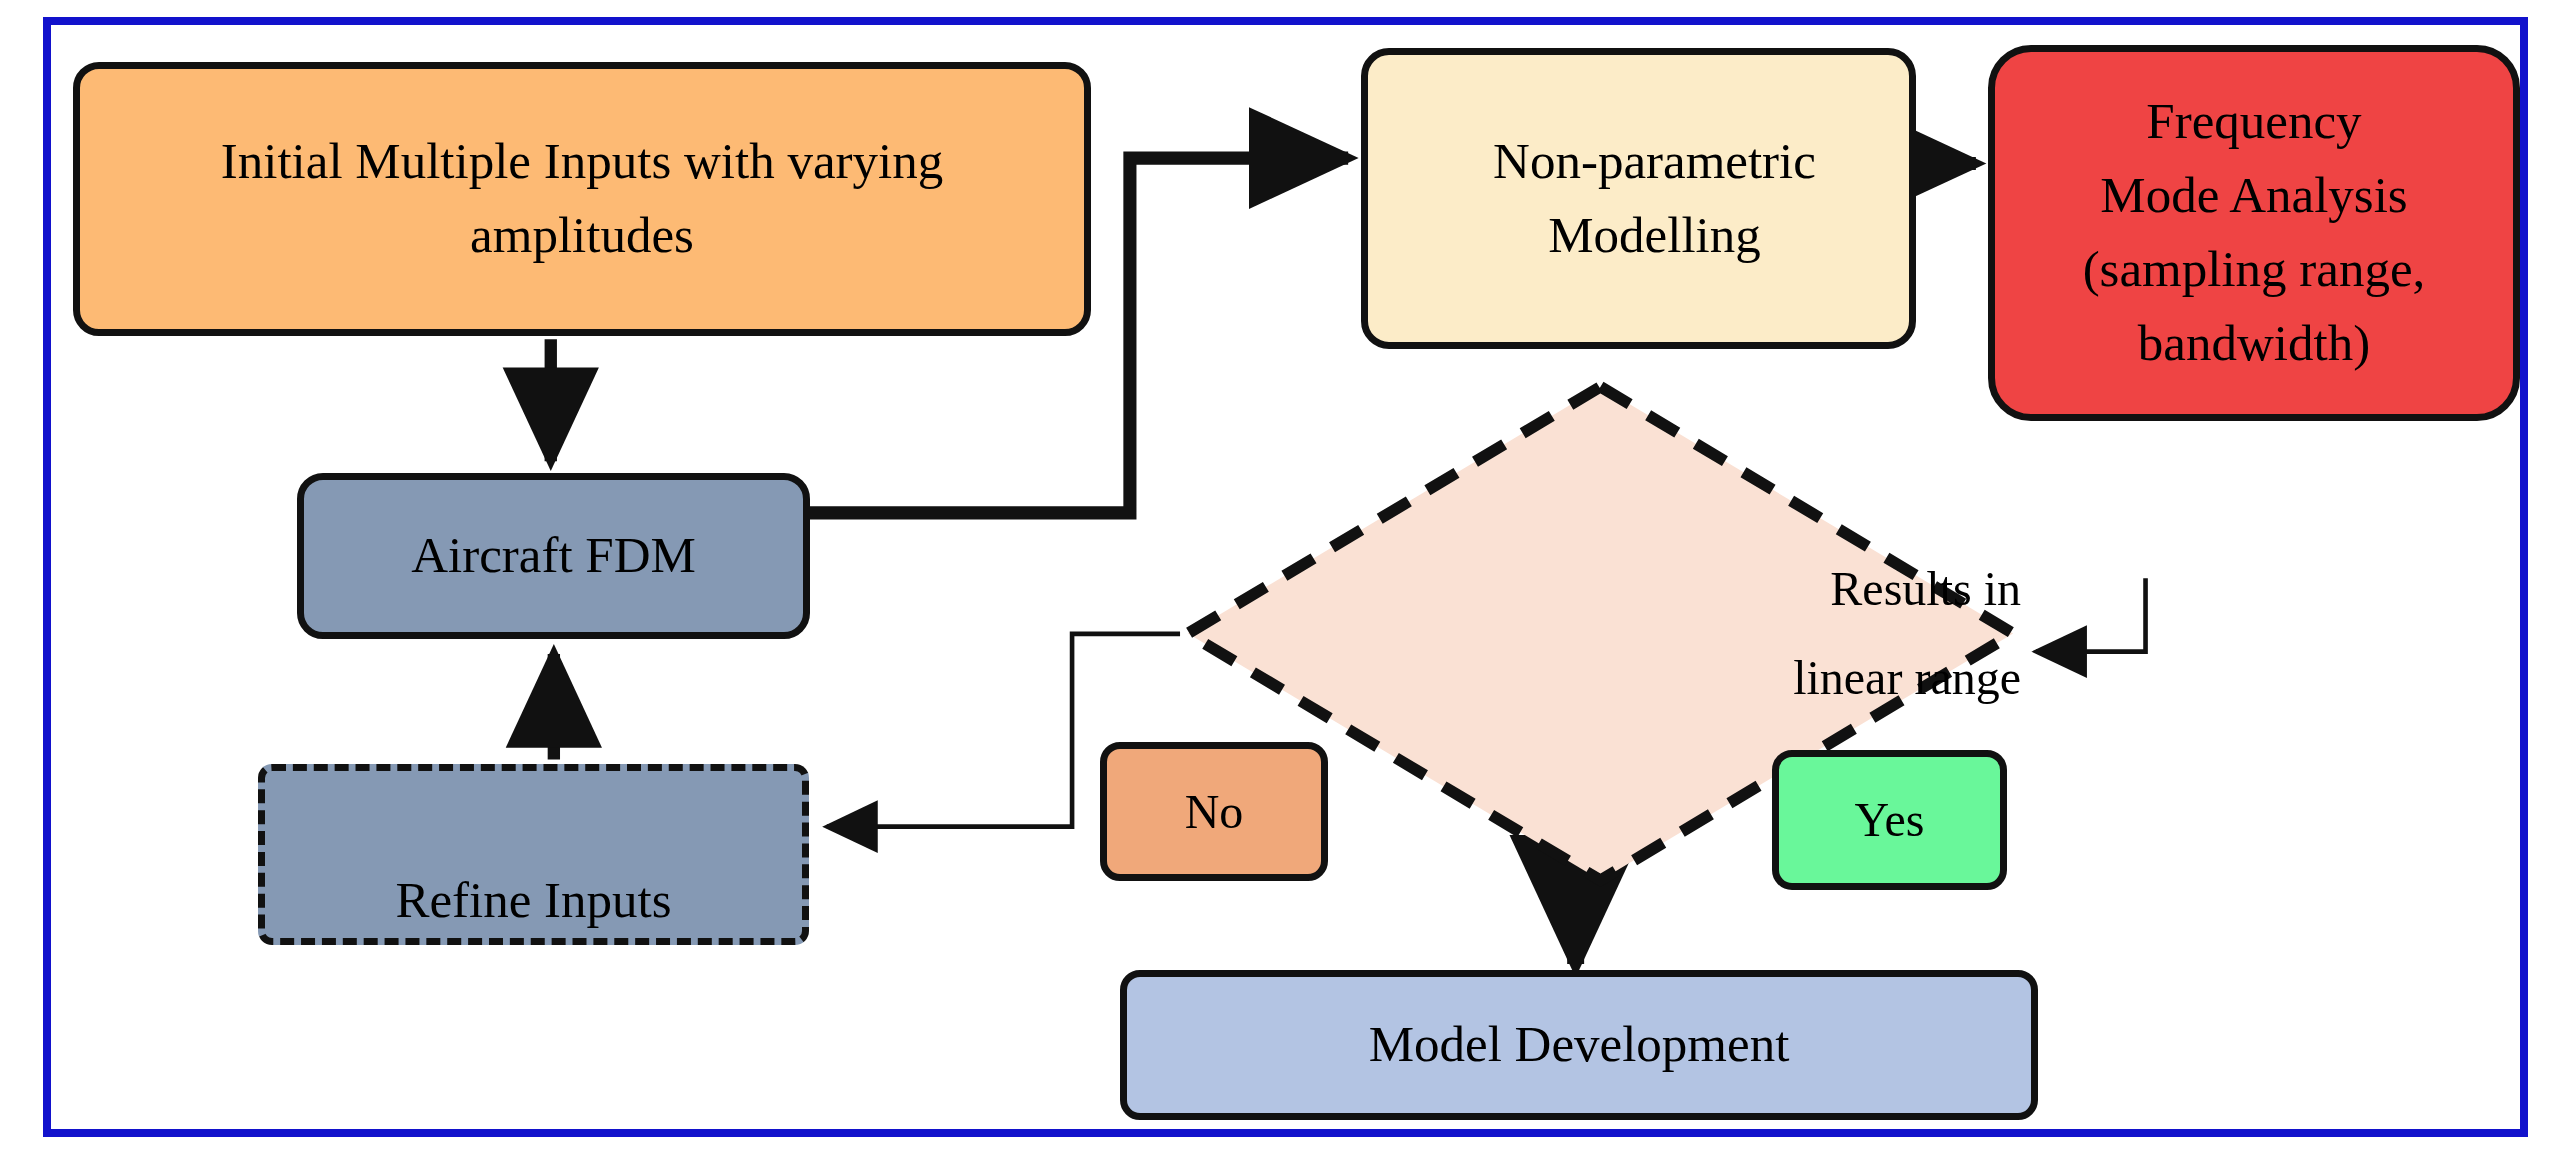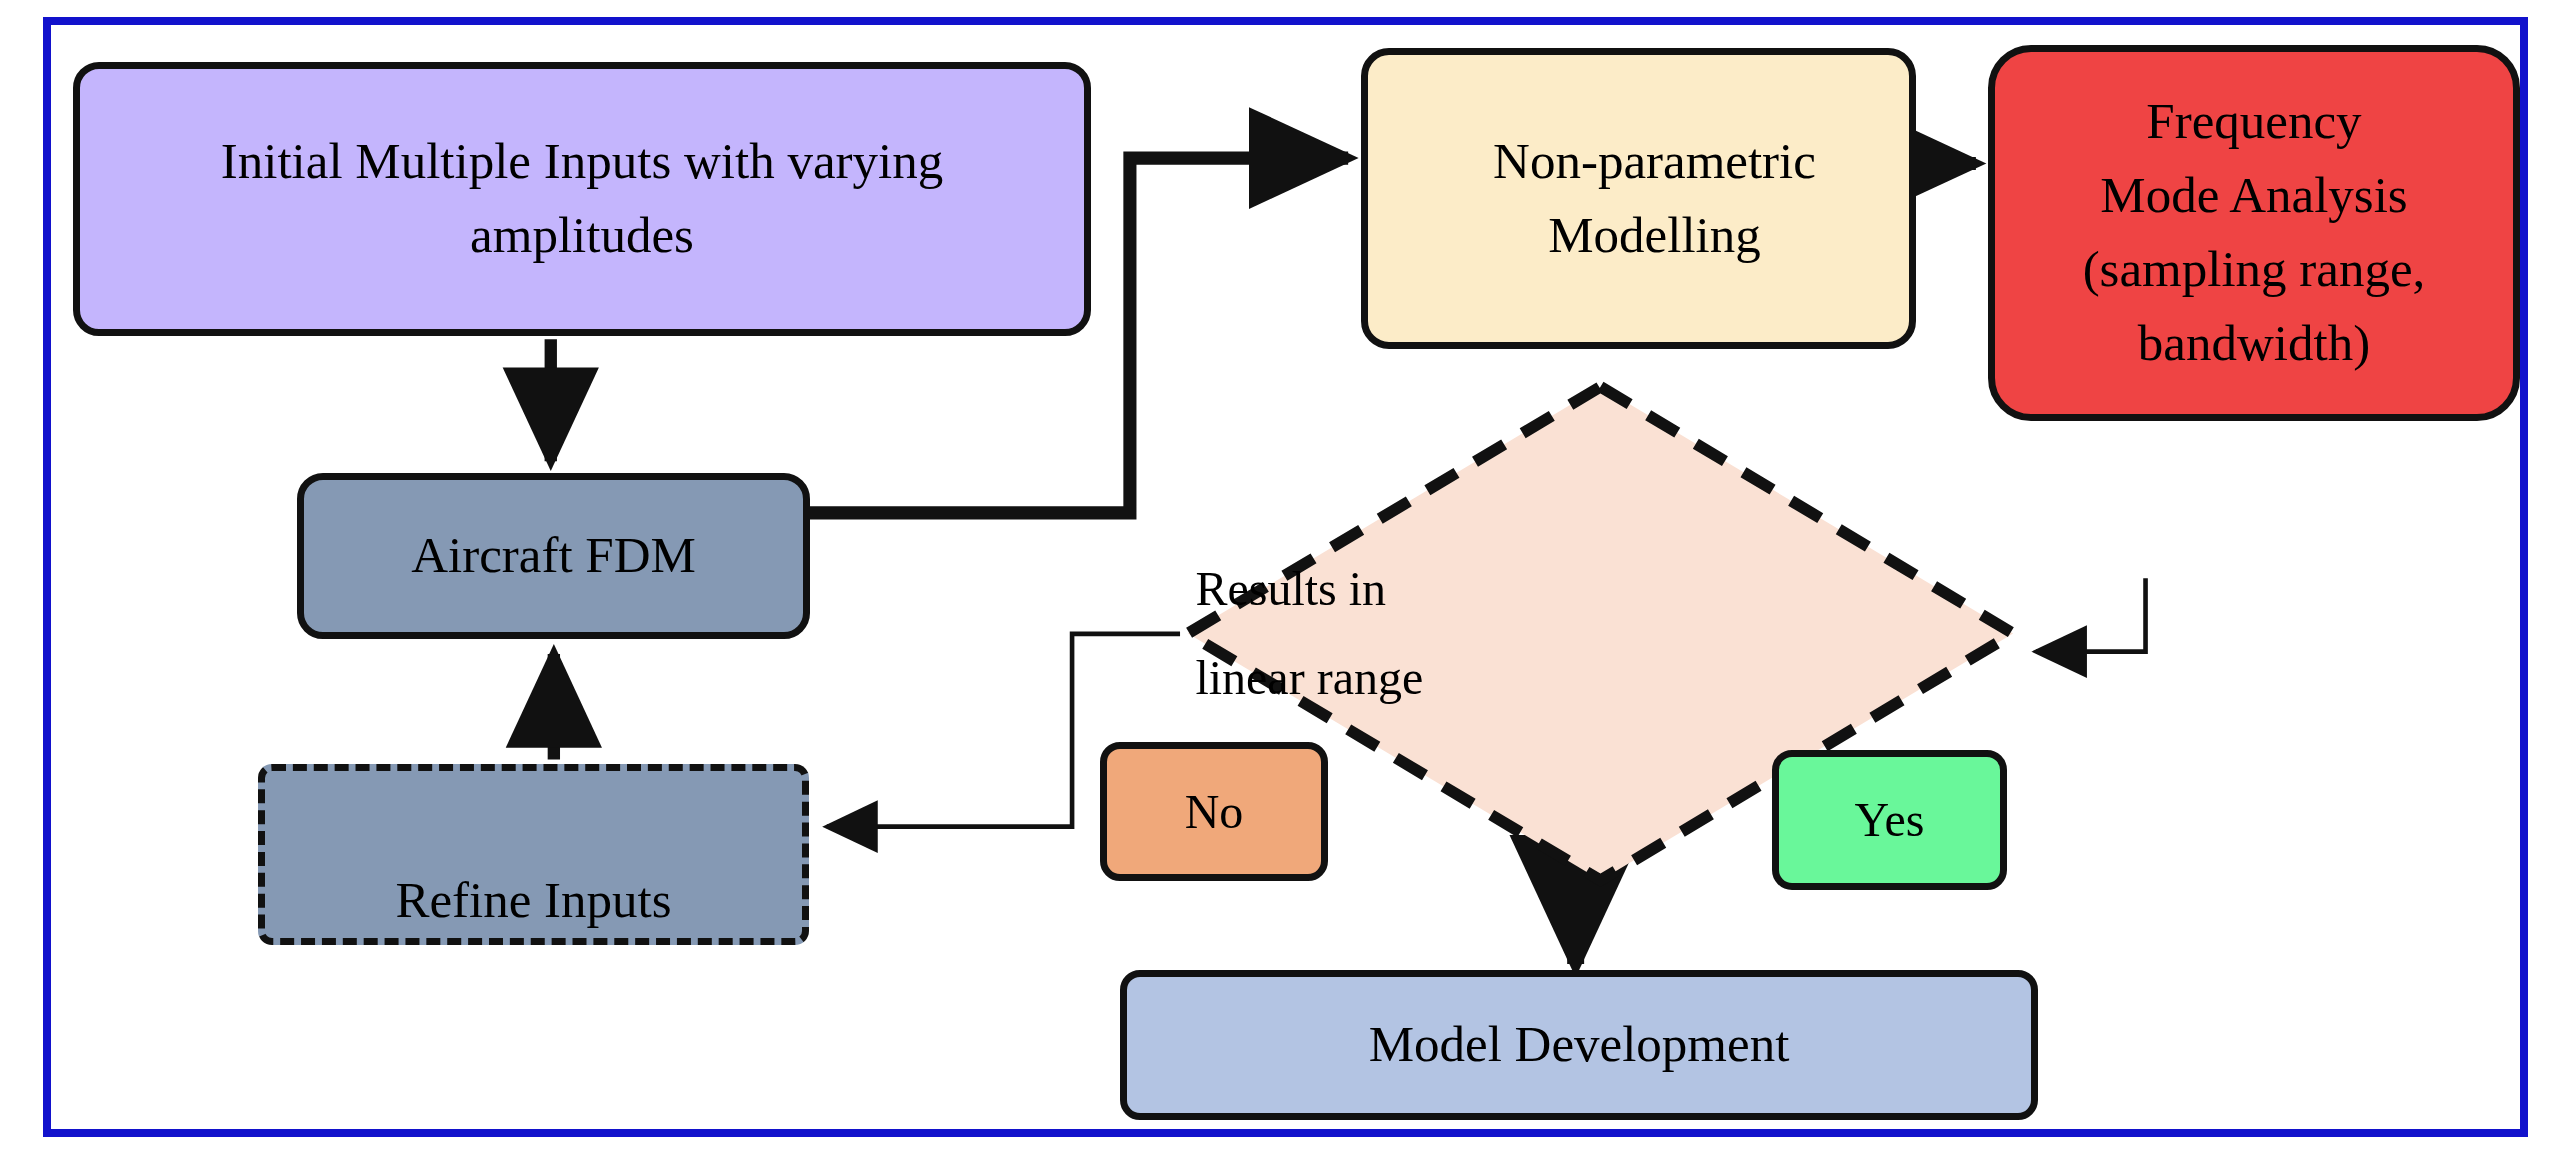--- a/index.html
+++ b/index.html
@@ -55,21 +55,21 @@
   }
   .node.dashed {
     border-style: dashed;
     border-width: 7.7px;
   }
   .node .line { display: block; width: 100%; }
 
   
   #node-initial-inputs {
     left: 73px; top: 62px; width: 1018px; height: 274px;
-    background: #c4b5fd;
+    background: #fdba74;
     font-size: 51px;
     padding: 0 31px;
   }
   #node-aircraft-fdm {
     left: 297px; top: 473px; width: 513px; height: 166px;
     background: #8599b4;
     font-size: 51px;
   }
   #node-refine-inputs {
     left: 258px; top: 764px; width: 551px; height: 181px;
@@ -118,21 +118,21 @@
     width: 841px; height: 509px;
     z-index: 2;
   }
   #node-decision svg { position: absolute; left: 0; top: 0; }
   #decision-label {
     position: absolute;
     left: 0; top: 0;
     width: 841px; height: 509px;
     display: flex;
     flex-direction: column;
-    align-items: flex-start;
+    align-items: flex-end;
     justify-content: center;
     font-size: 48px;
     color: #000;
     line-height: 1.85;
     text-align: center;
     padding-left: 15.4px;
     box-sizing: border-box;
   }
 </style>
 </head>

